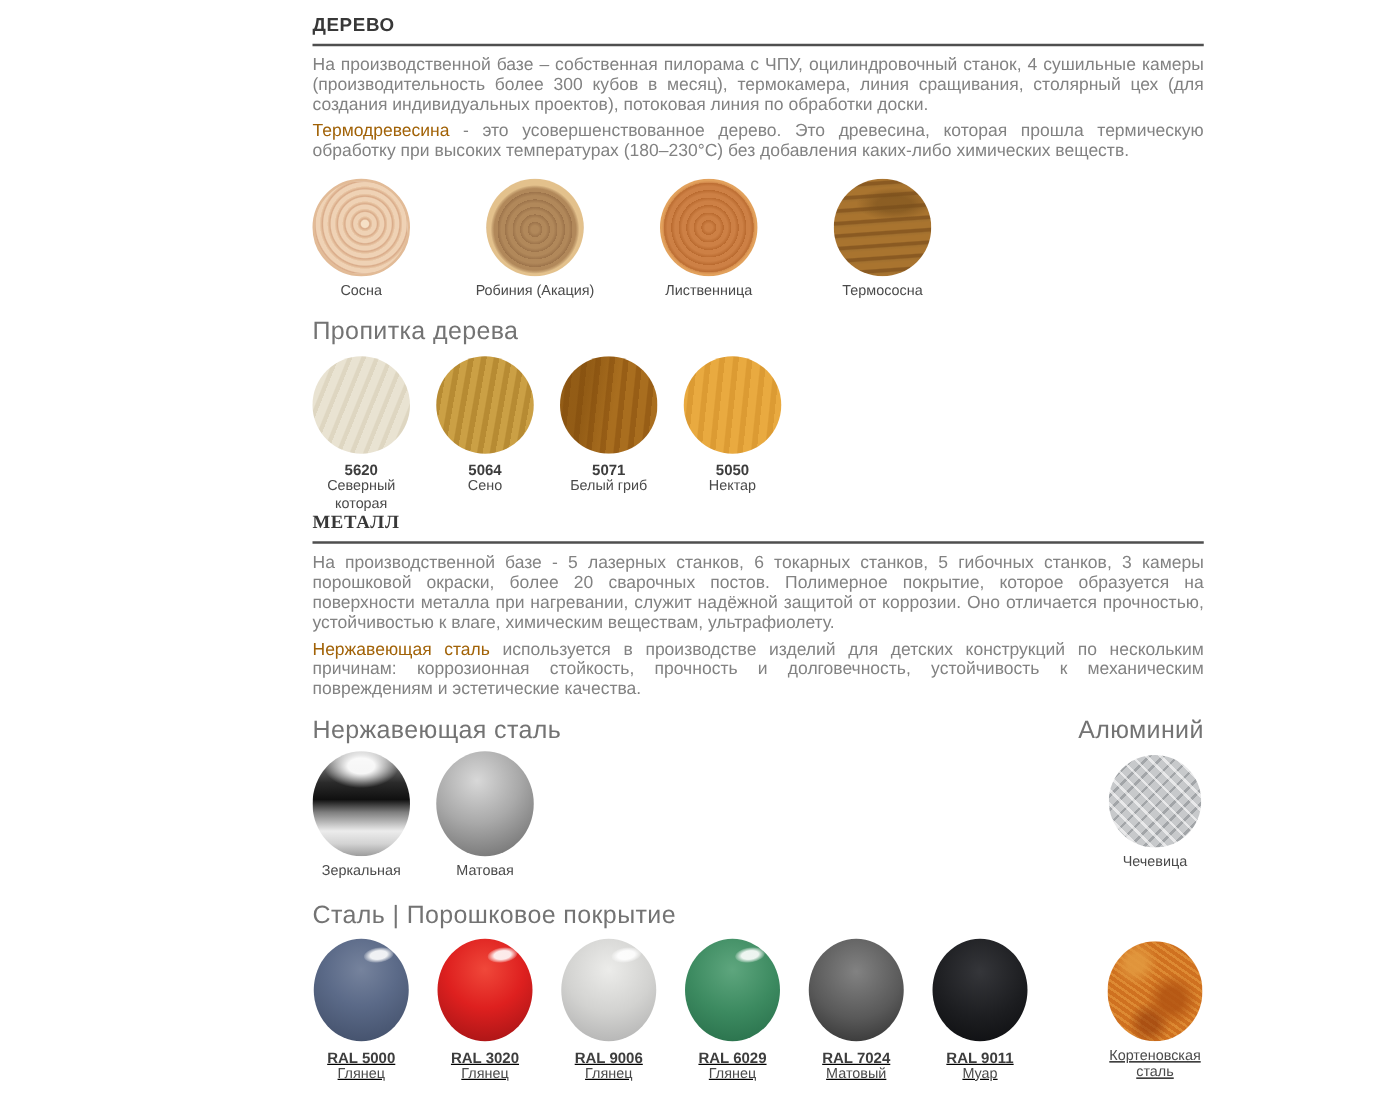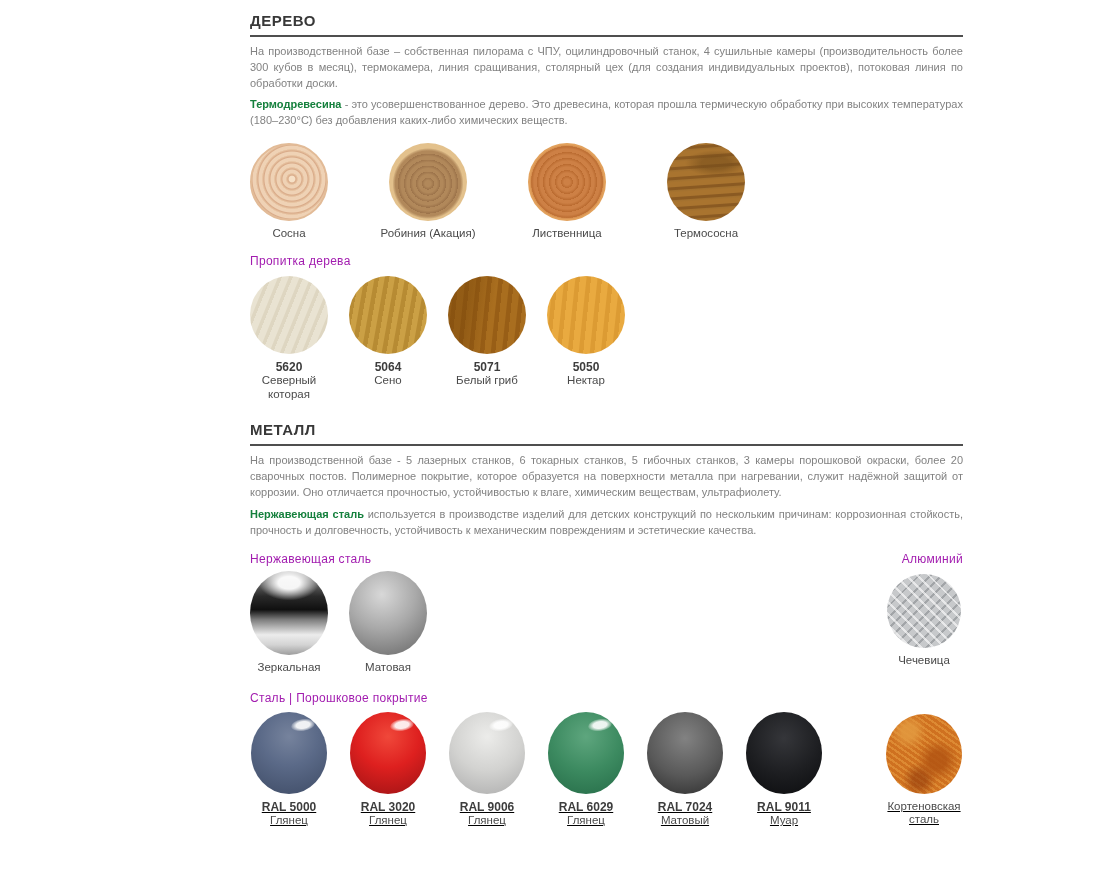--- a/index.html
+++ b/index.html
@@ -5,28 +5,28 @@
   * { margin: 0; padding: 0; box-sizing: border-box; }
   html, body { width: 1110px; height: 879px; background: #ffffff; overflow: hidden; }
   body { font-family: "Liberation Sans", sans-serif; }
   .content { width: 713px; margin: 12px 0 0 250px; }
 
   
   .sec-title {
     font-size: 15px; font-weight: 700; letter-spacing: .5px; color: #383838;
     padding-bottom: 6px; border-bottom: 2px solid #4f4f4f;
   }
-  .sub-title { font-size: 12px; color: #a21caf; letter-spacing: .3px; }
+  .sub-title { font-size: 20px; color: #737373; letter-spacing: .3px; }
 
   
   .para {
-    margin-top: 6px; font-size: 11px; line-height: 15.8px;
+    margin-top: 6px; font-size: 14px; line-height: 15.8px;
     color: #828282; text-align: justify;
   }
-  .para b { color: #15803d; font-weight: 700; }
+  .para b { color: #a16207; font-weight: 400; }
   .para.first { margin-top: 7px; }
 
   
   .row { display: flex; align-items: flex-start; }
   .row-left { display: flex; justify-content: space-between; }
   .cell { width: 78px; margin-right: 21px; display: flex; flex-direction: column; align-items: center; }
   .cell:last-child { margin-right: 0; }
   .circle { width: 78px; height: 78px; border-radius: 50%; flex: 0 0 auto; }
   .swatch-label {
     margin-top: 6px; font-size: 11.5px; line-height: 13.5px; color: #4a4a4a;
@@ -110,21 +110,21 @@
       radial-gradient(circle at 30% 22%, rgba(226,152,62,.9) 0 8%, rgba(0,0,0,0) 22%),
       radial-gradient(circle at 68% 58%, rgba(178,84,18,.85) 0 12%, rgba(0,0,0,0) 30%),
       radial-gradient(circle at 44% 82%, rgba(146,58,10,.6) 0 8%, rgba(0,0,0,0) 22%),
       repeating-linear-gradient(35deg, rgba(255,196,96,.3) 0 2px, rgba(0,0,0,0) 2px 5px);
   }
 
   
   .wood-row { margin-top: 14px; gap: 40px; }
   .imp-title { margin-top: 14px; }
   .imp-row { margin-top: 8px; }
-  .metal-title { margin-top: 20px; }
+  .metal-title { margin-top: 0; font-family: Liberation Serif, serif; }
   .stain-head { margin-top: 14px; display: flex; justify-content: space-between; }
   .stain-row { margin-top: 5px; justify-content: space-between; }
   .powder-title { margin-top: 16px; }
   .powder-row { margin-top: 7px; justify-content: space-between; text-decoration: underline; }
 </style>
 </head>
 <body>
 
 <div class="content">
 

